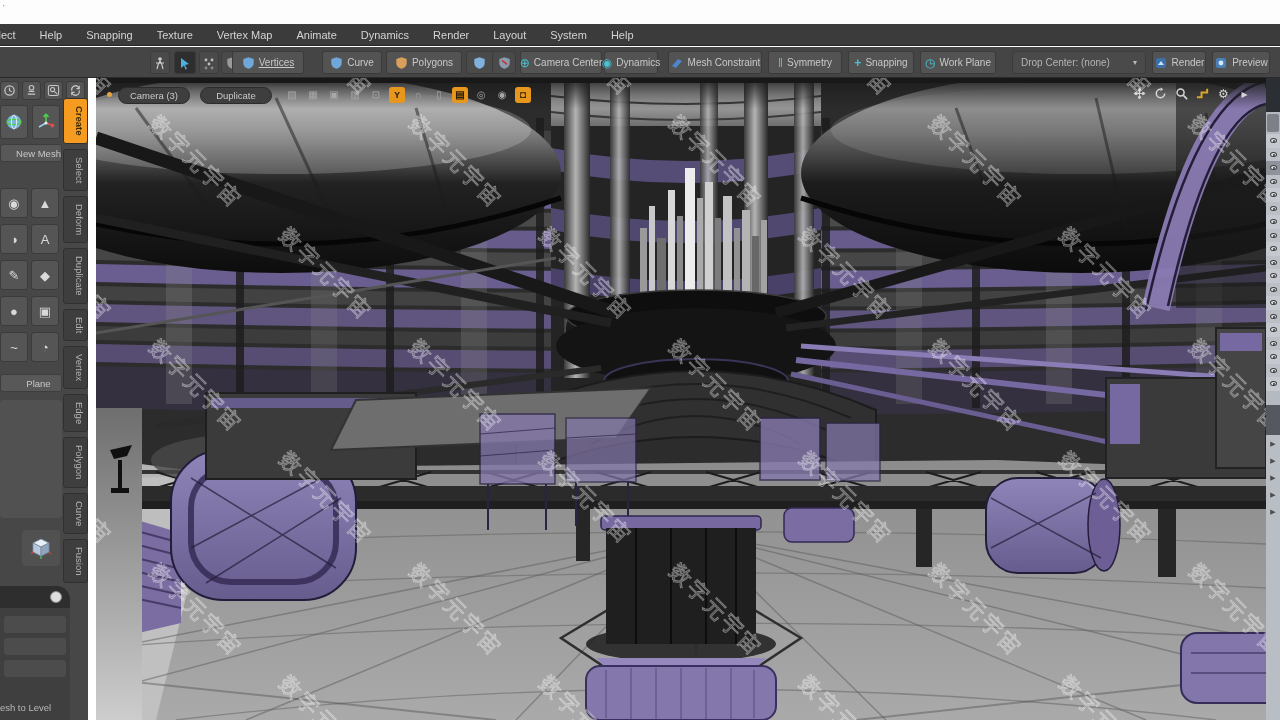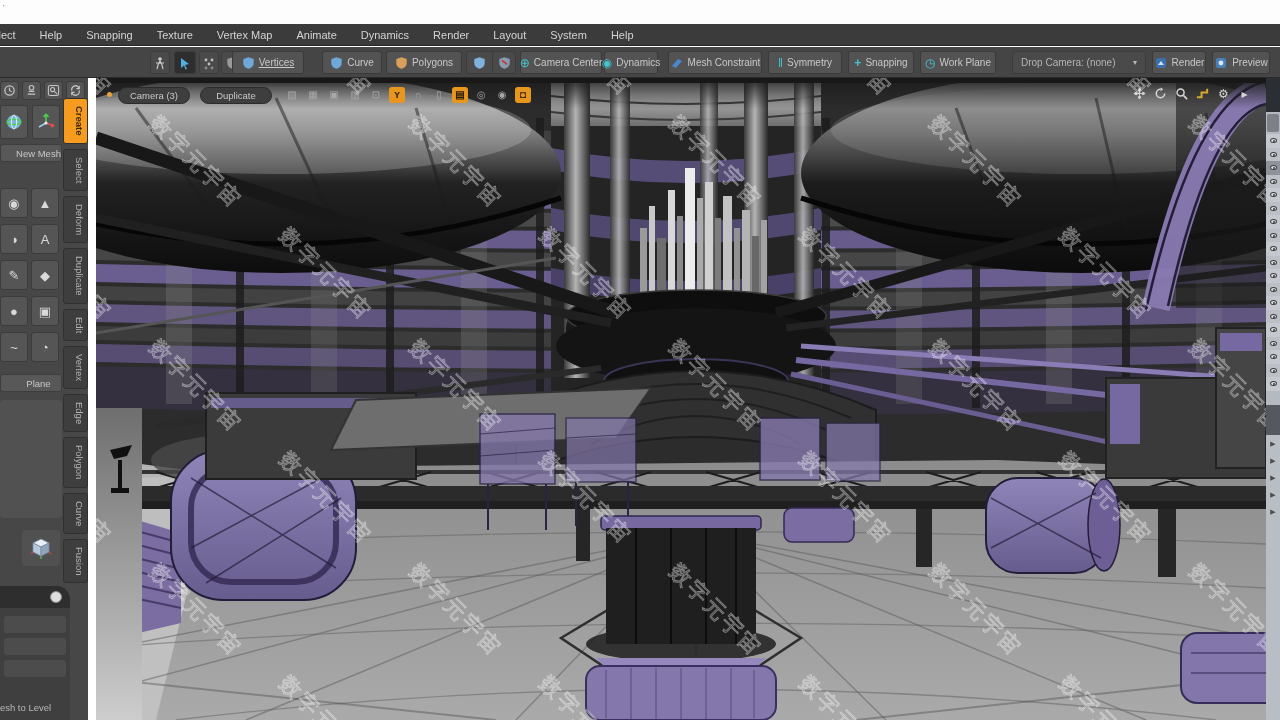--- a/index.html
+++ b/index.html
@@ -199,21 +199,21 @@
   </div>
   <div class="tbtn" style="left:848px;width:66px;">
     <span class="teal" style="font-weight:bold;">+</span>
     <span>Snapping</span>
   </div>
   <div class="tbtn" style="left:920px;width:76px;">
     <span class="teal">◷</span>
     <span>Work Plane</span>
   </div>
   <div class="tbtn flat drop-action" style="left:1012px;width:134px;">
-    <span>Drop Camera: (none)</span>
+    <span>Drop Center: (none)</span>
     <span class="dd-arrow">▾</span>
   </div>
   <div class="tbtn" style="left:1152px;width:54px;">
     <svg class="ticon" viewBox="0 0 14 14">
         <rect x="2" y="2" width="10" height="10" rx="2" fill="#3d6fa8"></rect>
         <path d="M4 9 L7 5 L10 9 Z" fill="#cfe2f5"></path>
       </svg>
     <span>Render</span>
   </div>
   <div class="tbtn" style="left:1212px;width:58px;">

